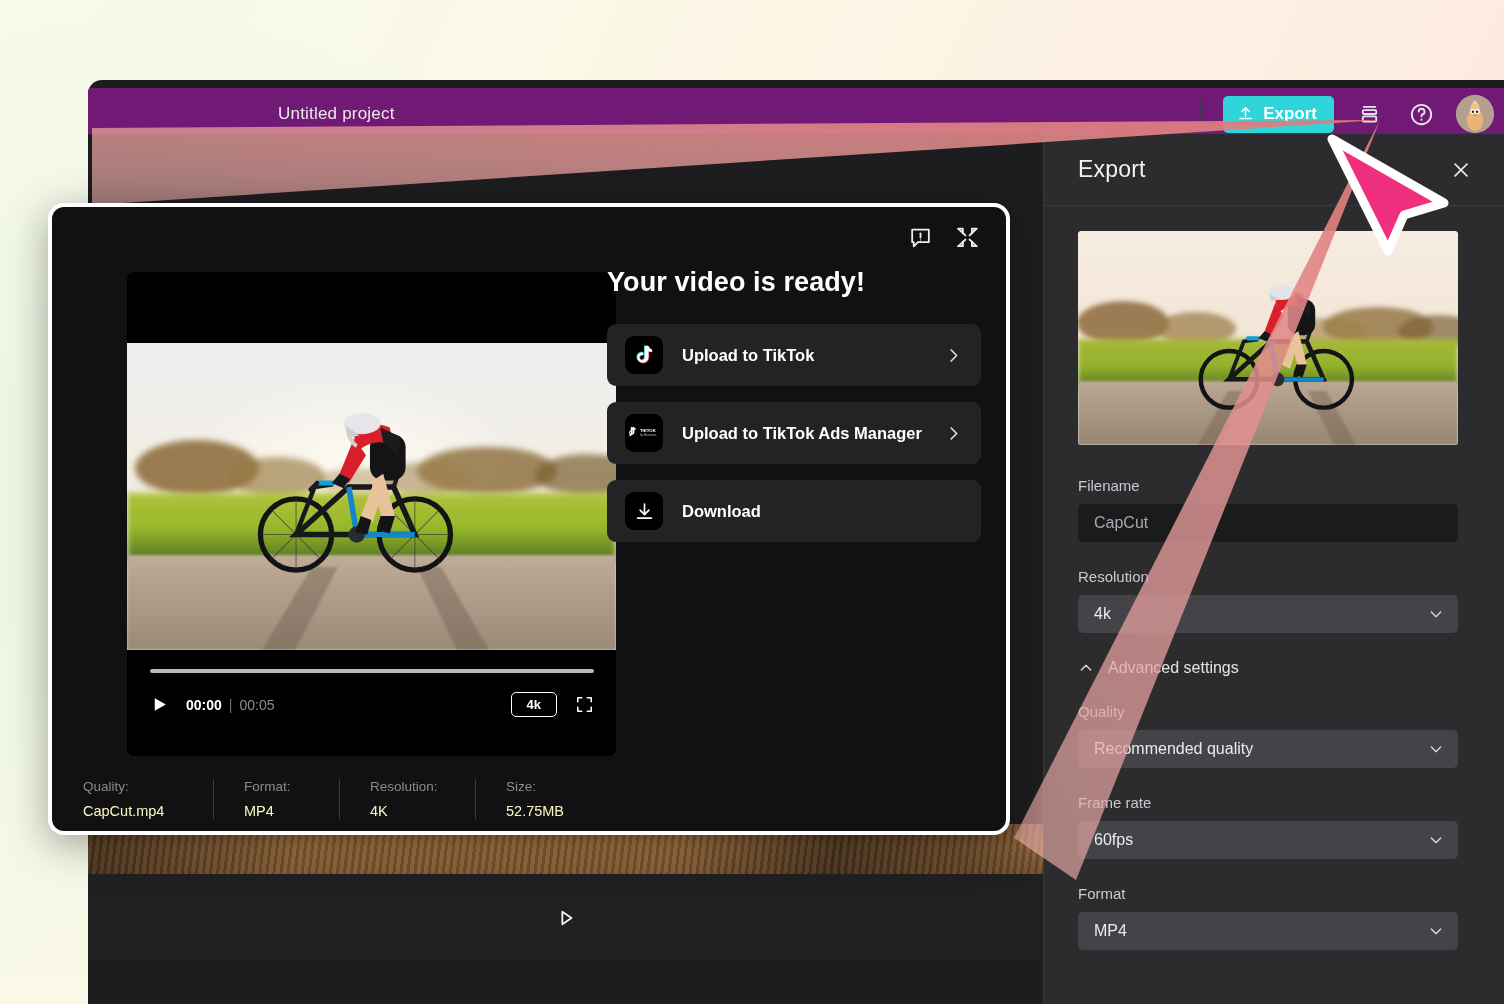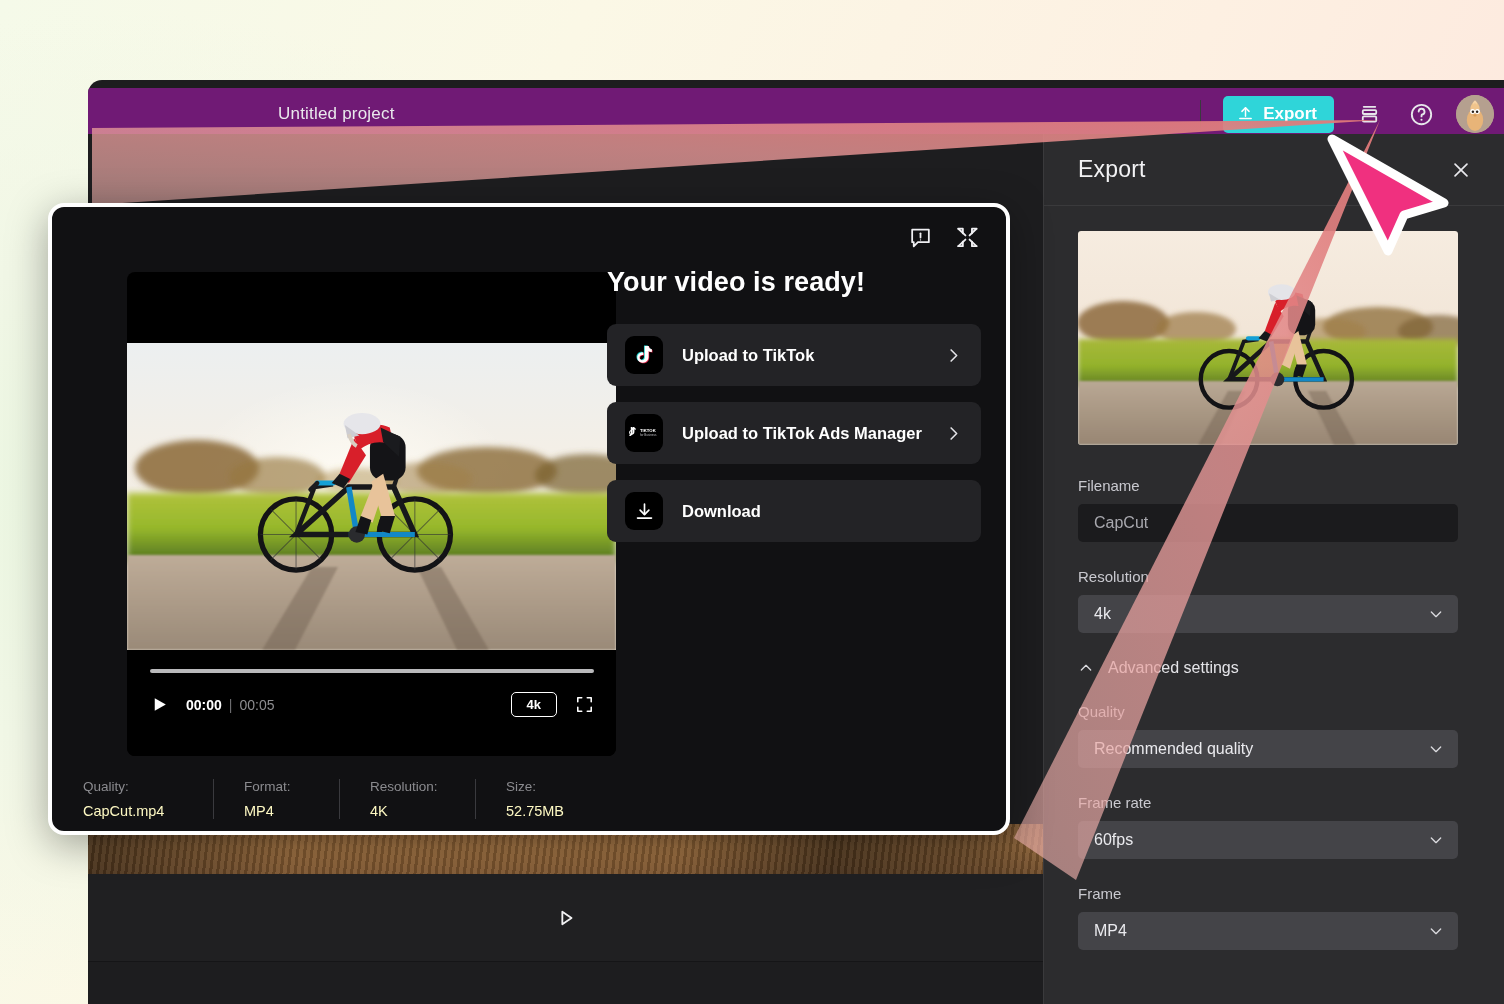--- a/index.html
+++ b/index.html
@@ -544,21 +544,21 @@
         <div class="field-label">Frame rate</div>
         <div class="select-box">
           <span class="select-value">60fps</span>
           <span class="select-caret">
             <svg width="16" height="16" viewBox="0 0 24 24" fill="none" stroke="#dadade" stroke-width="2" stroke-linecap="round" stroke-linejoin="round">
                 <path d="M5 9l7 7 7-7"></path>
               </svg>
           </span>
         </div>
 
-        <div class="field-label">Frame</div>
+        <div class="field-label">Format</div>
         <div class="select-box">
           <span class="select-value">MP4</span>
           <span class="select-caret">
             <svg width="16" height="16" viewBox="0 0 24 24" fill="none" stroke="#dadade" stroke-width="2" stroke-linecap="round" stroke-linejoin="round">
                 <path d="M5 9l7 7 7-7"></path>
               </svg>
           </span>
         </div>
 
       </div>

